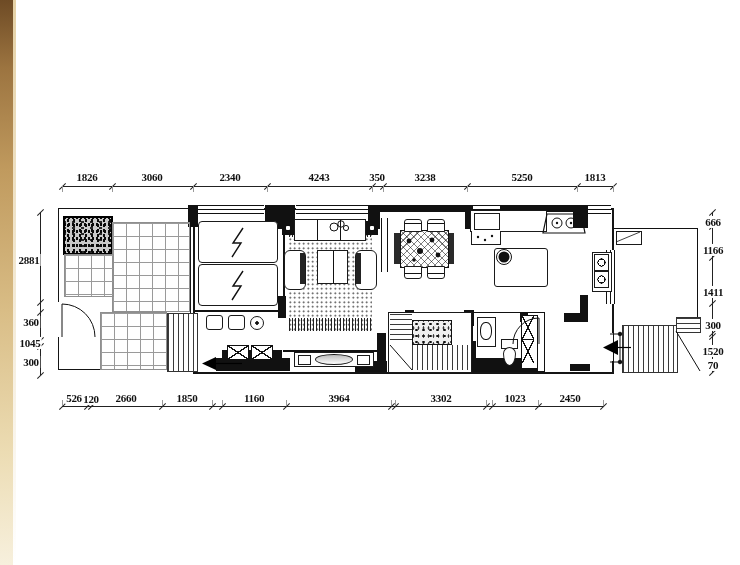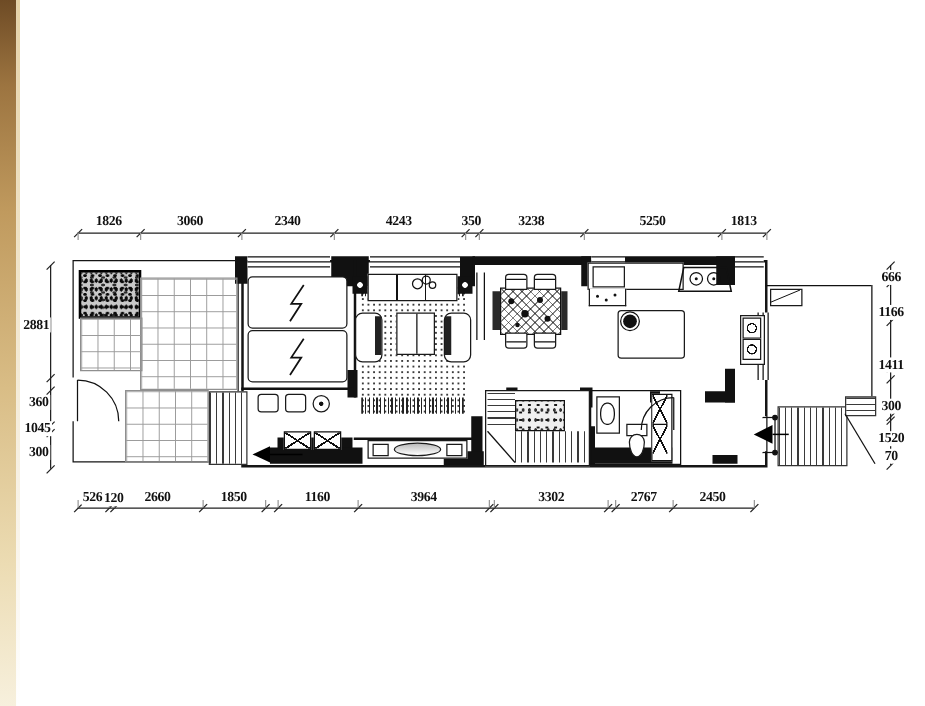--- a/index.html
+++ b/index.html
@@ -296,21 +296,21 @@
     <div style="position: absolute; left: 538px; top: 400px; width: 1px; height: 6px; background: rgb(153, 153, 153);"></div>
     <div style="position: absolute; left: 599px; top: 406px; width: 9px; height: 1px; background: rgb(34, 34, 34); transform: rotate(-45deg);"></div>
     <div style="position: absolute; left: 603px; top: 400px; width: 1px; height: 6px; background: rgb(153, 153, 153);"></div>
     <div style="position: absolute; left: 74px; top: 398px; transform: translate(-50%, -50%); background: rgb(255, 255, 255); padding: 0px 1px; font: bold 11px / 1.1 &quot;Liberation Serif&quot;, serif; letter-spacing: -0.3px; color: rgb(17, 17, 17); white-space: nowrap;">526</div>
     <div style="position: absolute; left: 91px; top: 399px; transform: translate(-50%, -50%); background: rgb(255, 255, 255); padding: 0px 1px; font: bold 11px / 1.1 &quot;Liberation Serif&quot;, serif; letter-spacing: -0.3px; color: rgb(17, 17, 17); white-space: nowrap;">120</div>
     <div style="position: absolute; left: 126px; top: 398px; transform: translate(-50%, -50%); background: rgb(255, 255, 255); padding: 0px 1px; font: bold 11px / 1.1 &quot;Liberation Serif&quot;, serif; letter-spacing: -0.3px; color: rgb(17, 17, 17); white-space: nowrap;">2660</div>
     <div style="position: absolute; left: 187px; top: 398px; transform: translate(-50%, -50%); background: rgb(255, 255, 255); padding: 0px 1px; font: bold 11px / 1.1 &quot;Liberation Serif&quot;, serif; letter-spacing: -0.3px; color: rgb(17, 17, 17); white-space: nowrap;">1850</div>
     <div style="position: absolute; left: 254px; top: 398px; transform: translate(-50%, -50%); background: rgb(255, 255, 255); padding: 0px 1px; font: bold 11px / 1.1 &quot;Liberation Serif&quot;, serif; letter-spacing: -0.3px; color: rgb(17, 17, 17); white-space: nowrap;">1160</div>
     <div style="position: absolute; left: 339px; top: 398px; transform: translate(-50%, -50%); background: rgb(255, 255, 255); padding: 0px 1px; font: bold 11px / 1.1 &quot;Liberation Serif&quot;, serif; letter-spacing: -0.3px; color: rgb(17, 17, 17); white-space: nowrap;">3964</div>
     <div style="position: absolute; left: 441px; top: 398px; transform: translate(-50%, -50%); background: rgb(255, 255, 255); padding: 0px 1px; font: bold 11px / 1.1 &quot;Liberation Serif&quot;, serif; letter-spacing: -0.3px; color: rgb(17, 17, 17); white-space: nowrap;">3302</div>
-    <div style="position: absolute; left: 515px; top: 398px; transform: translate(-50%, -50%); background: rgb(255, 255, 255); padding: 0px 1px; font: bold 11px / 1.1 &quot;Liberation Serif&quot;, serif; letter-spacing: -0.3px; color: rgb(17, 17, 17); white-space: nowrap;">2767</div>
+    <div style="position: absolute; left: 515px; top: 398px; transform: translate(-50%, -50%); background: rgb(255, 255, 255); padding: 0px 1px; font: bold 11px / 1.1 &quot;Liberation Serif&quot;, serif; letter-spacing: -0.3px; color: rgb(17, 17, 17); white-space: nowrap;">1023</div>
     <div style="position: absolute; left: 570px; top: 398px; transform: translate(-50%, -50%); background: rgb(255, 255, 255); padding: 0px 1px; font: bold 11px / 1.1 &quot;Liberation Serif&quot;, serif; letter-spacing: -0.3px; color: rgb(17, 17, 17); white-space: nowrap;">2450</div>
     <div style="position: absolute; left: 40px; top: 212px; width: 1px; height: 163px; background: rgb(34, 34, 34);"></div>
     <div style="position: absolute; left: 36px; top: 212px; width: 9px; height: 1px; background: rgb(34, 34, 34); transform: rotate(-45deg);"></div>
     <div style="position: absolute; left: 36px; top: 302px; width: 9px; height: 1px; background: rgb(34, 34, 34); transform: rotate(-45deg);"></div>
     <div style="position: absolute; left: 36px; top: 312px; width: 9px; height: 1px; background: rgb(34, 34, 34); transform: rotate(-45deg);"></div>
     <div style="position: absolute; left: 36px; top: 340px; width: 9px; height: 1px; background: rgb(34, 34, 34); transform: rotate(-45deg);"></div>
     <div style="position: absolute; left: 36px; top: 346px; width: 9px; height: 1px; background: rgb(34, 34, 34); transform: rotate(-45deg);"></div>
     <div style="position: absolute; left: 36px; top: 375px; width: 9px; height: 1px; background: rgb(34, 34, 34); transform: rotate(-45deg);"></div>
     <div style="position: absolute; left: 29px; top: 260px; transform: translate(-50%, -50%); background: rgb(255, 255, 255); padding: 0px 1px; font: bold 11px / 1.1 &quot;Liberation Serif&quot;, serif; letter-spacing: -0.3px; color: rgb(17, 17, 17); white-space: nowrap;">2881</div>
     <div style="position: absolute; left: 31px; top: 322px; transform: translate(-50%, -50%); background: rgb(255, 255, 255); padding: 0px 1px; font: bold 11px / 1.1 &quot;Liberation Serif&quot;, serif; letter-spacing: -0.3px; color: rgb(17, 17, 17); white-space: nowrap;">360</div>

